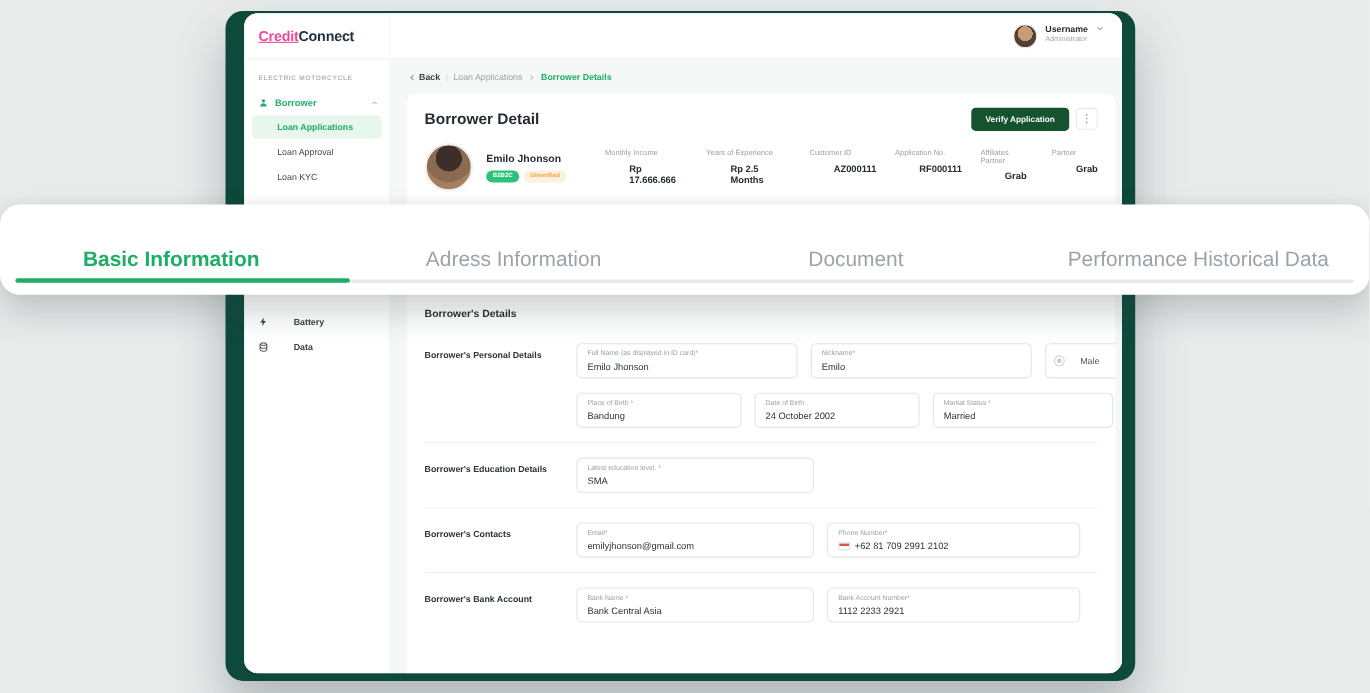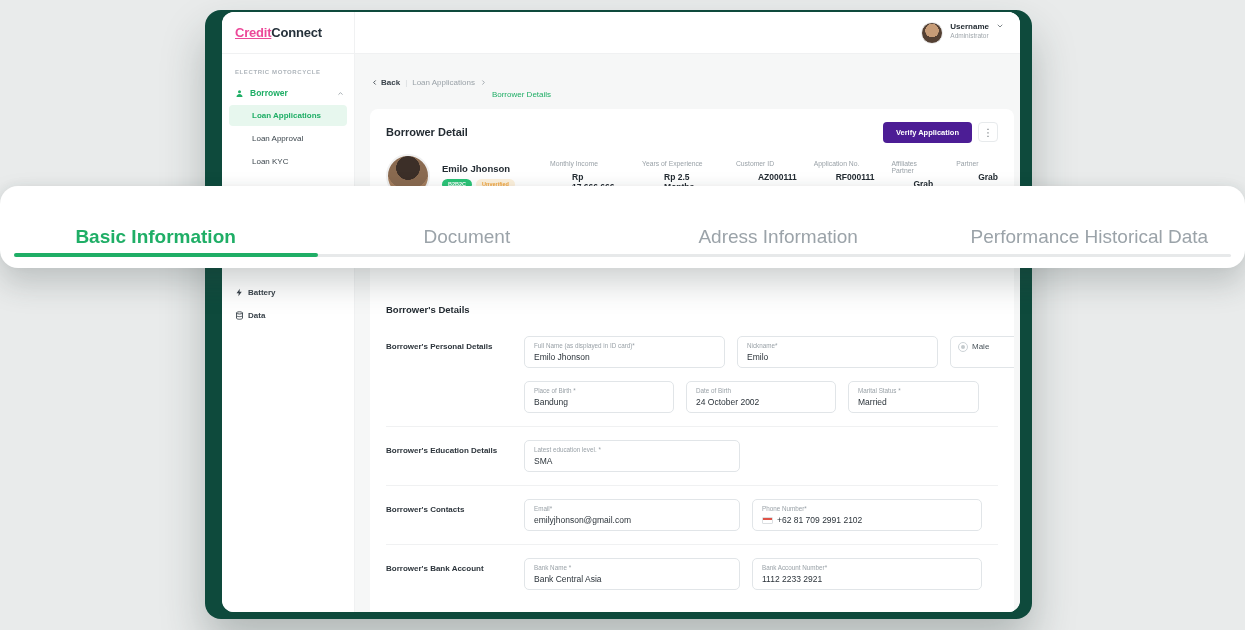--- a/index.html
+++ b/index.html
@@ -17,49 +17,49 @@
   .logo { height:42px; display:flex; align-items:center; padding:0 13px; border-bottom:1px solid #f0f1f2;
           font-weight:bold; font-size:13px; color:#25313a; letter-spacing:-0.2px; }
   .logo .green { color:#ec4899;text-decoration:underline; }
   .side-section { font-size:6px; font-weight:bold; color:#aeb5bb; letter-spacing:.6px; padding:15px 13px 6px; }
   .menu-parent { display:flex; align-items:center; gap:6px; padding:7px 10px 6px 13px; color:#1fae66; font-size:8.5px; font-weight:bold; cursor:pointer; }
   .menu-parent .icon { display:flex; color:#1fae66; }
   .menu-parent .chev { margin-left:auto; display:flex; color:#9aa2a8; }
   .submenu-item { font-size:8px; color:#3c464d; padding:6px 8px 6px 23px; margin:1px 7px; border-radius:4px; cursor:pointer; }
   .submenu-item.active { background:#e7f7ee; color:#1fae66; font-weight:bold; }
   .side-gap { height:108px; }
-  .side-item { display:flex; align-items:center; gap:4px; padding:7px 13px; font-size:8px; font-weight:600; color:#39424a; cursor:pointer; }
+  .side-item { display:flex; align-items:center; gap:23px; padding:7px 13px; font-size:8px; font-weight:600; color:#39424a; cursor:pointer; }
   .side-item .icon { display:flex; color:#39424a; }
 
   
   .main { flex:1; min-width:0; background:#f6f7f7; display:flex; flex-direction:column; }
   .topbar { height:42px; flex-shrink:0; background:#fff; border-bottom:1px solid #f0f1f2;
             display:flex; align-items:center; justify-content:flex-end; padding:0 16px; }
   .user-chip { display:flex; align-items:flex-start; gap:7px; cursor:pointer; }
   .avatar-sm { width:22px; height:22px; border-radius:50%; border:1px solid #ececec;
                background:radial-gradient(circle at 50% 38%, #c79c77 0 42%, #544033 43% 100%); }
   .user-meta { display:flex; flex-direction:column; }
   .u-name { font-size:8px; font-weight:bold; color:#242c33; }
   .u-role { font-size:6.5px; color:#a0a7ac; margin-top:1px; }
   .chev-down { display:flex; color:#6b7377; }
 
   .breadcrumb { display:flex; align-items:center; gap:5px; padding:12px 16px 10px 16px; font-size:8px; }
   .bc-back { display:flex; align-items:center; gap:3px; color:#39424a; font-weight:600; cursor:pointer; }
   .bc-sep { color:#d4d9db; }
   .bc-parent { color:#9aa2a8; cursor:pointer; }
   .bc-chev { display:flex; color:#9aa2a8; }
-  .bc-current { color:#1fae66; font-weight:normal;margin-top:24px; }
+  .bc-current { color:#1fae66; font-weight:bold; }
 
   
   .card { background:#fff; border-radius:8px 8px 0 0; margin:0 6px 0 15px; flex:1; padding:13px 16px 0 16px;
           display:flex; flex-direction:column; overflow:hidden; }
   .card-head { display:flex; align-items:center; justify-content:space-between; height:20px; }
-  .card-title { font-size:11px; font-weight:bold; color:#242c33; }
+  .card-title { font-size:14px; font-weight:bold; color:#242c33; }
   .actions { display:flex; align-items:center; gap:6px; }
-  .verify-btn { background:#4c1d95; color:#fff; border:none; border-radius:4px; font-size:7.5px; font-weight:bold;
+  .verify-btn { background:#14532d; color:#fff; border:none; border-radius:4px; font-size:7.5px; font-weight:bold;
                 padding:6px 13px; font-family:inherit; cursor:pointer;margin-left:44px; }
   .kebab { width:20px; height:20px; border:1px solid #e7eaec; border-radius:4px; display:flex; align-items:center;
            justify-content:center; color:#6b7377; font-size:10px; cursor:pointer; background:#fff; }
   .profile-row { display:flex; align-items:center; gap:12px; margin-top:12px; }
   .avatar-lg { width:44px; height:44px; border-radius:50%; flex-shrink:0; border:2px solid #f0f0f0;
                background:radial-gradient(circle at 50% 30%, #3c2f28 0 34%, #8a6a50 35% 62%, #a57e5e 63% 100%); }
   .name-col { width:96px; flex-shrink:0; }
   .b-name { font-size:9.5px; font-weight:bold; color:#242c33; }
   .badges { display:flex; gap:4px; margin-top:5px; }
   .badge-type { background:#2bc477; color:#fff; font-size:5.5px; font-weight:bold; padding:2.5px 6px; border-radius:8px; }
@@ -71,22 +71,22 @@
   .form-spacer { height:106px; }
   .section-heading { font-size:9.5px; font-weight:bold; color:#242c33; }
   .group { display:flex; padding:13px 0; border-top:1px solid #f0f1f2; }
   .group.first { border-top:none; margin-top:8px; padding-top:13px; }
   .g-label { width:138px; flex-shrink:0; font-size:8px; font-weight:bold; color:#2c343b; padding-top:6px; }
   .g-fields { flex:1; display:flex; flex-direction:column; gap:13px; }
   .f-row { display:flex; gap:12px; }
   .field { border:1px solid #e1e5e8; border-radius:5px; background:#fff; padding:5px 9px; cursor:text; }
   .f-label { font-size:6.3px; color:#9aa2a8; }
   .f-value { font-size:8.5px; color:#2c343b; margin-top:3px; }
-  .w200{width:201px} .w150{width:150px} .w152{width:131px} .w234{width:216px} .w230{width:230px}
-  .gender { width:72px; display:flex; gap:4px; padding:5px 7px; cursor:pointer; }
+  .w200{width:201px} .w150{width:150px} .w152{width:164px} .w234{width:216px} .w230{width:230px}
+  .gender { width:72px; display:flex; align-items:center; gap:14px; padding:5px 7px; cursor:pointer; }
   .radio { width:10px; height:10px; border-radius:50%; border:1px solid #cdd3d7; background:#fff; position:relative; flex-shrink:0; }
   .radio::after { content:''; position:absolute; inset:2px; border-radius:50%; background:#c4cacd; }
   .g-text { font-size:8px; color:#4a545b; }
   .phone { display:flex; align-items:center; gap:4px; }
   .flag { display:inline-block; width:11px; height:7px; border-radius:1px; border:1px solid #dcdfe1;
           background:linear-gradient(180deg,#df5347 0 50%, #ffffff 50% 100%); }
   .workplace-heading { border-top:1px solid #f0f1f2; margin-top:0; padding-top:9px; font-size:9.5px; font-weight:bold; color:#242c33; }
 
   
   .tabs-overlay { position:absolute; left:0; top:186px; width:1245px; height:82px; background:#fff; border-radius:18px;
@@ -322,21 +322,21 @@
           </div>
         </div>
 
       </div>
     </div>
   </div>
 
   <div class="tabs-overlay">
     <div class="tabs-row">
       <div class="tab active">Basic Information</div>
+      <div class="tab">Adress Information</div>
       <div class="tab">Document</div>
-      <div class="tab">Adress Information</div>
       <div class="tab">Performance Historical Data</div>
     </div>
     <div class="tabs-track">
       <div class="tabs-active-bar"></div>
     </div>
   </div>
 </div>
 
 </body></html>

